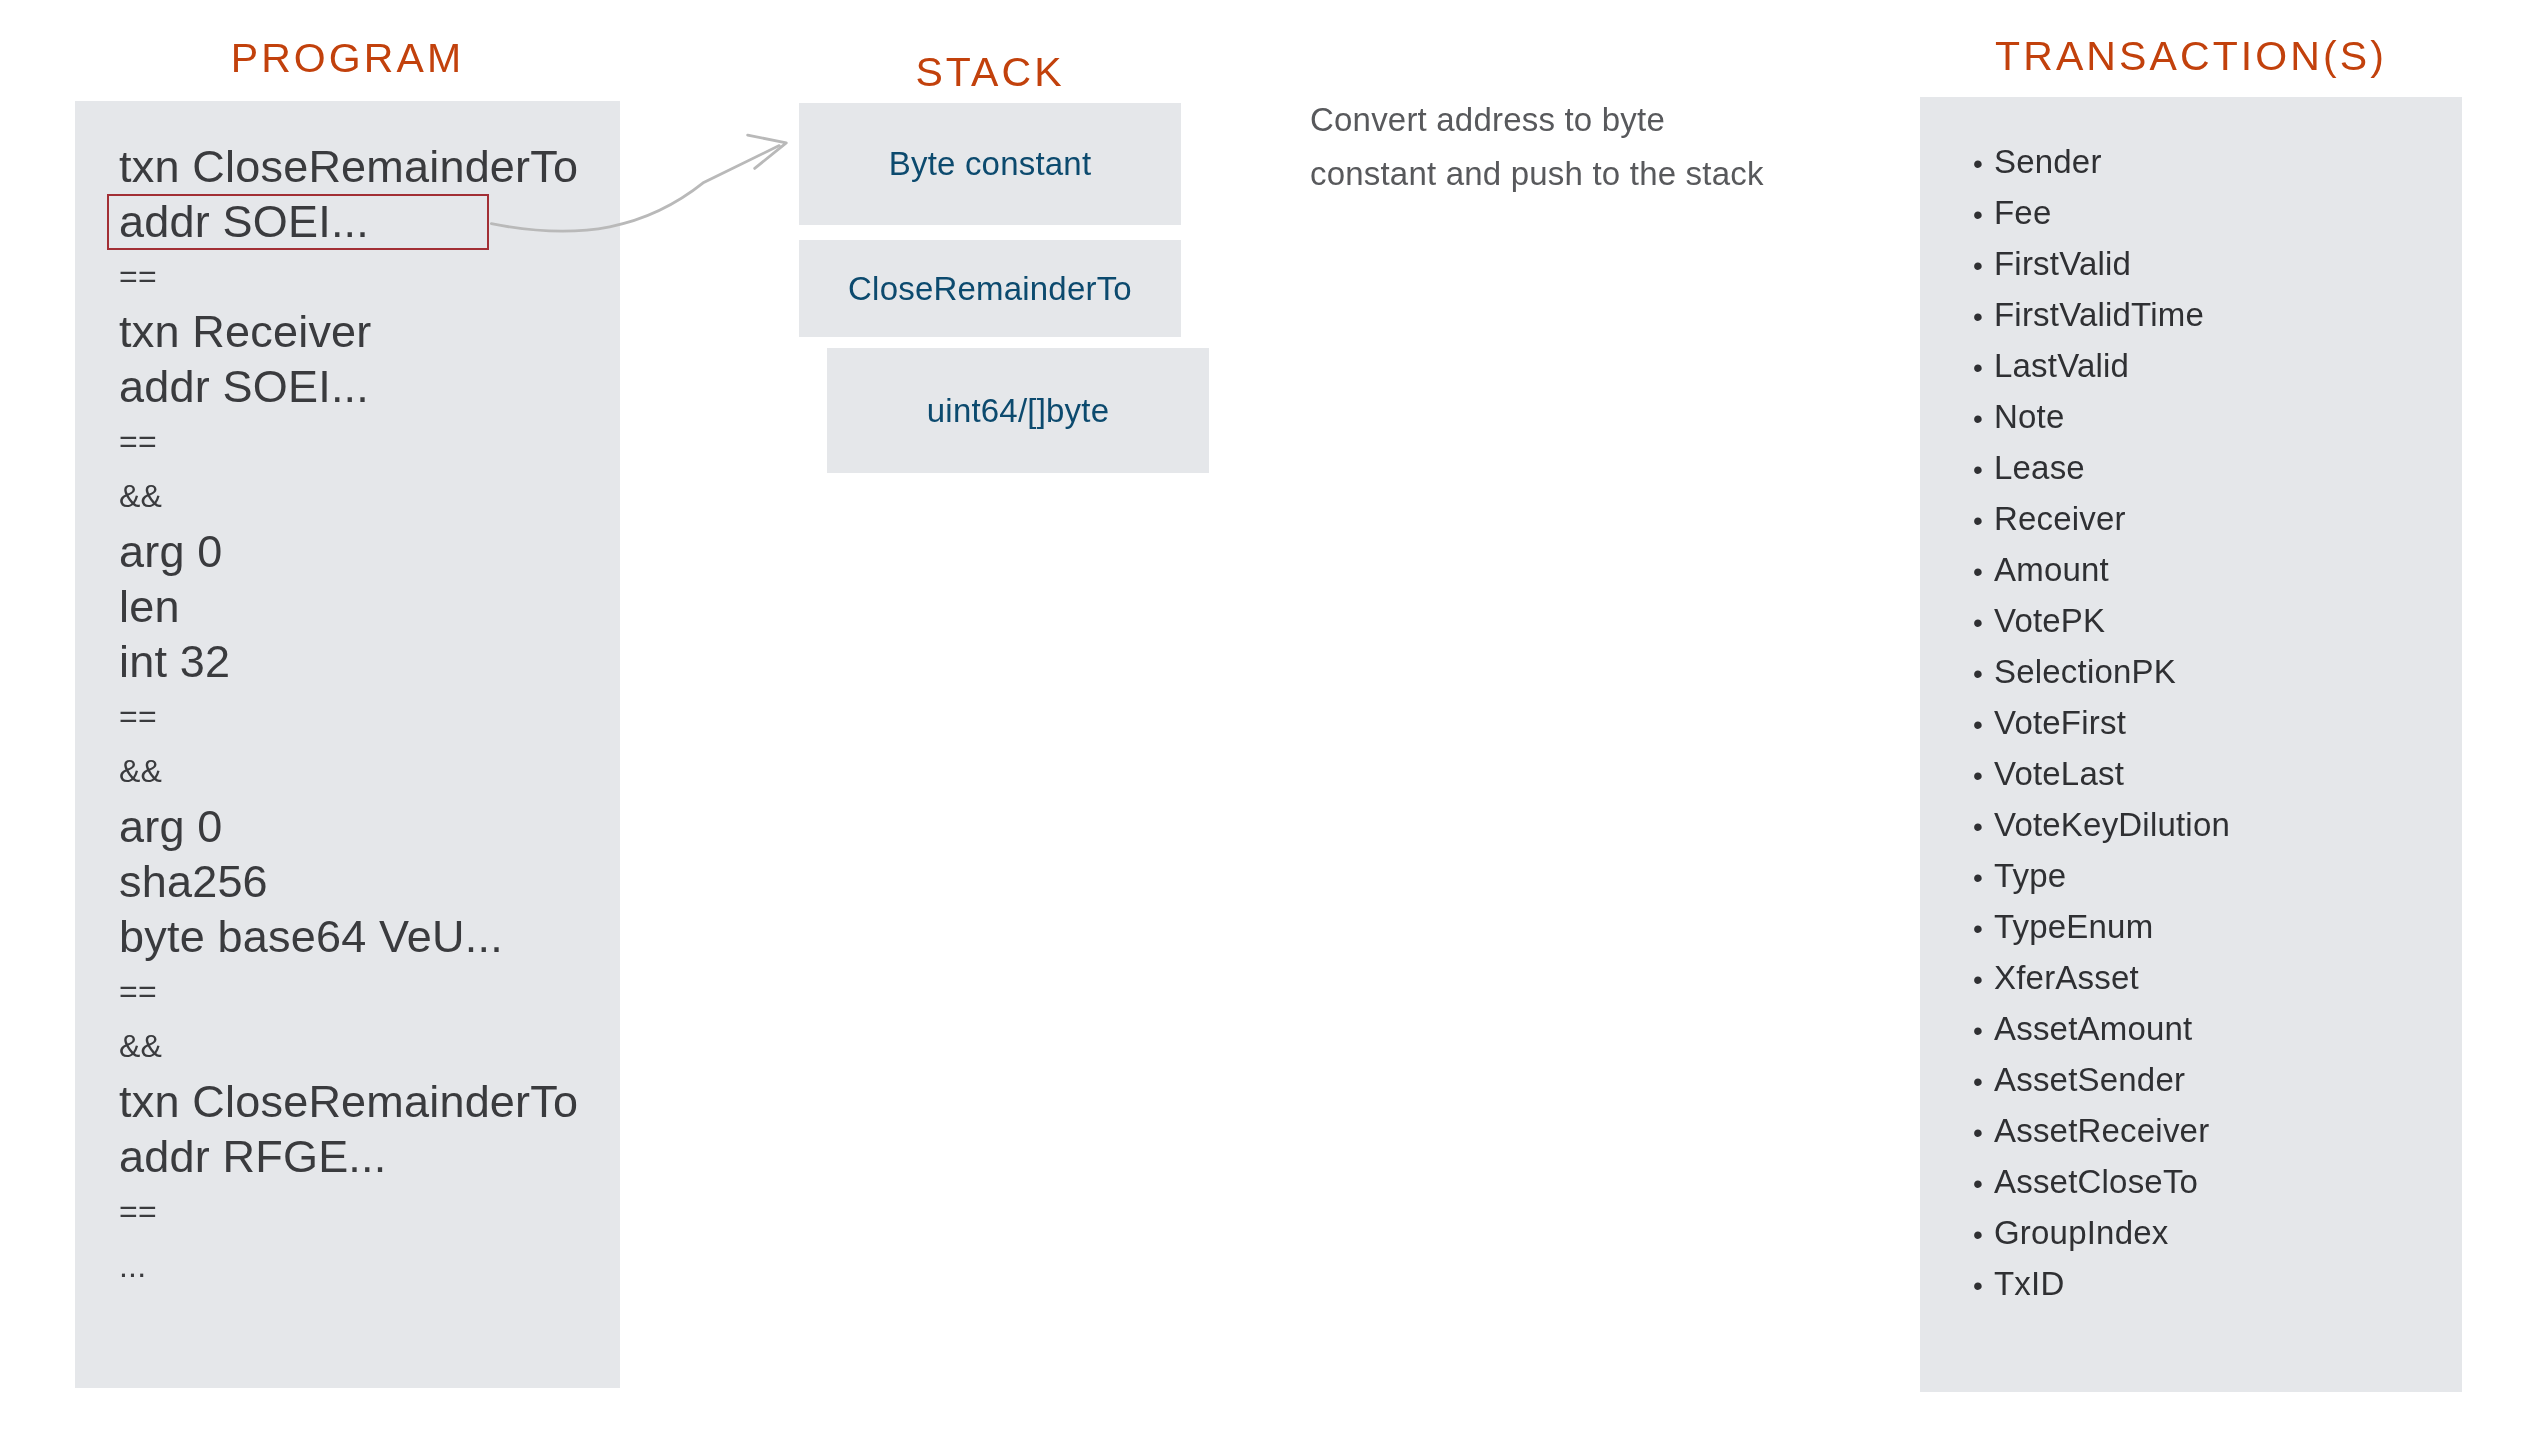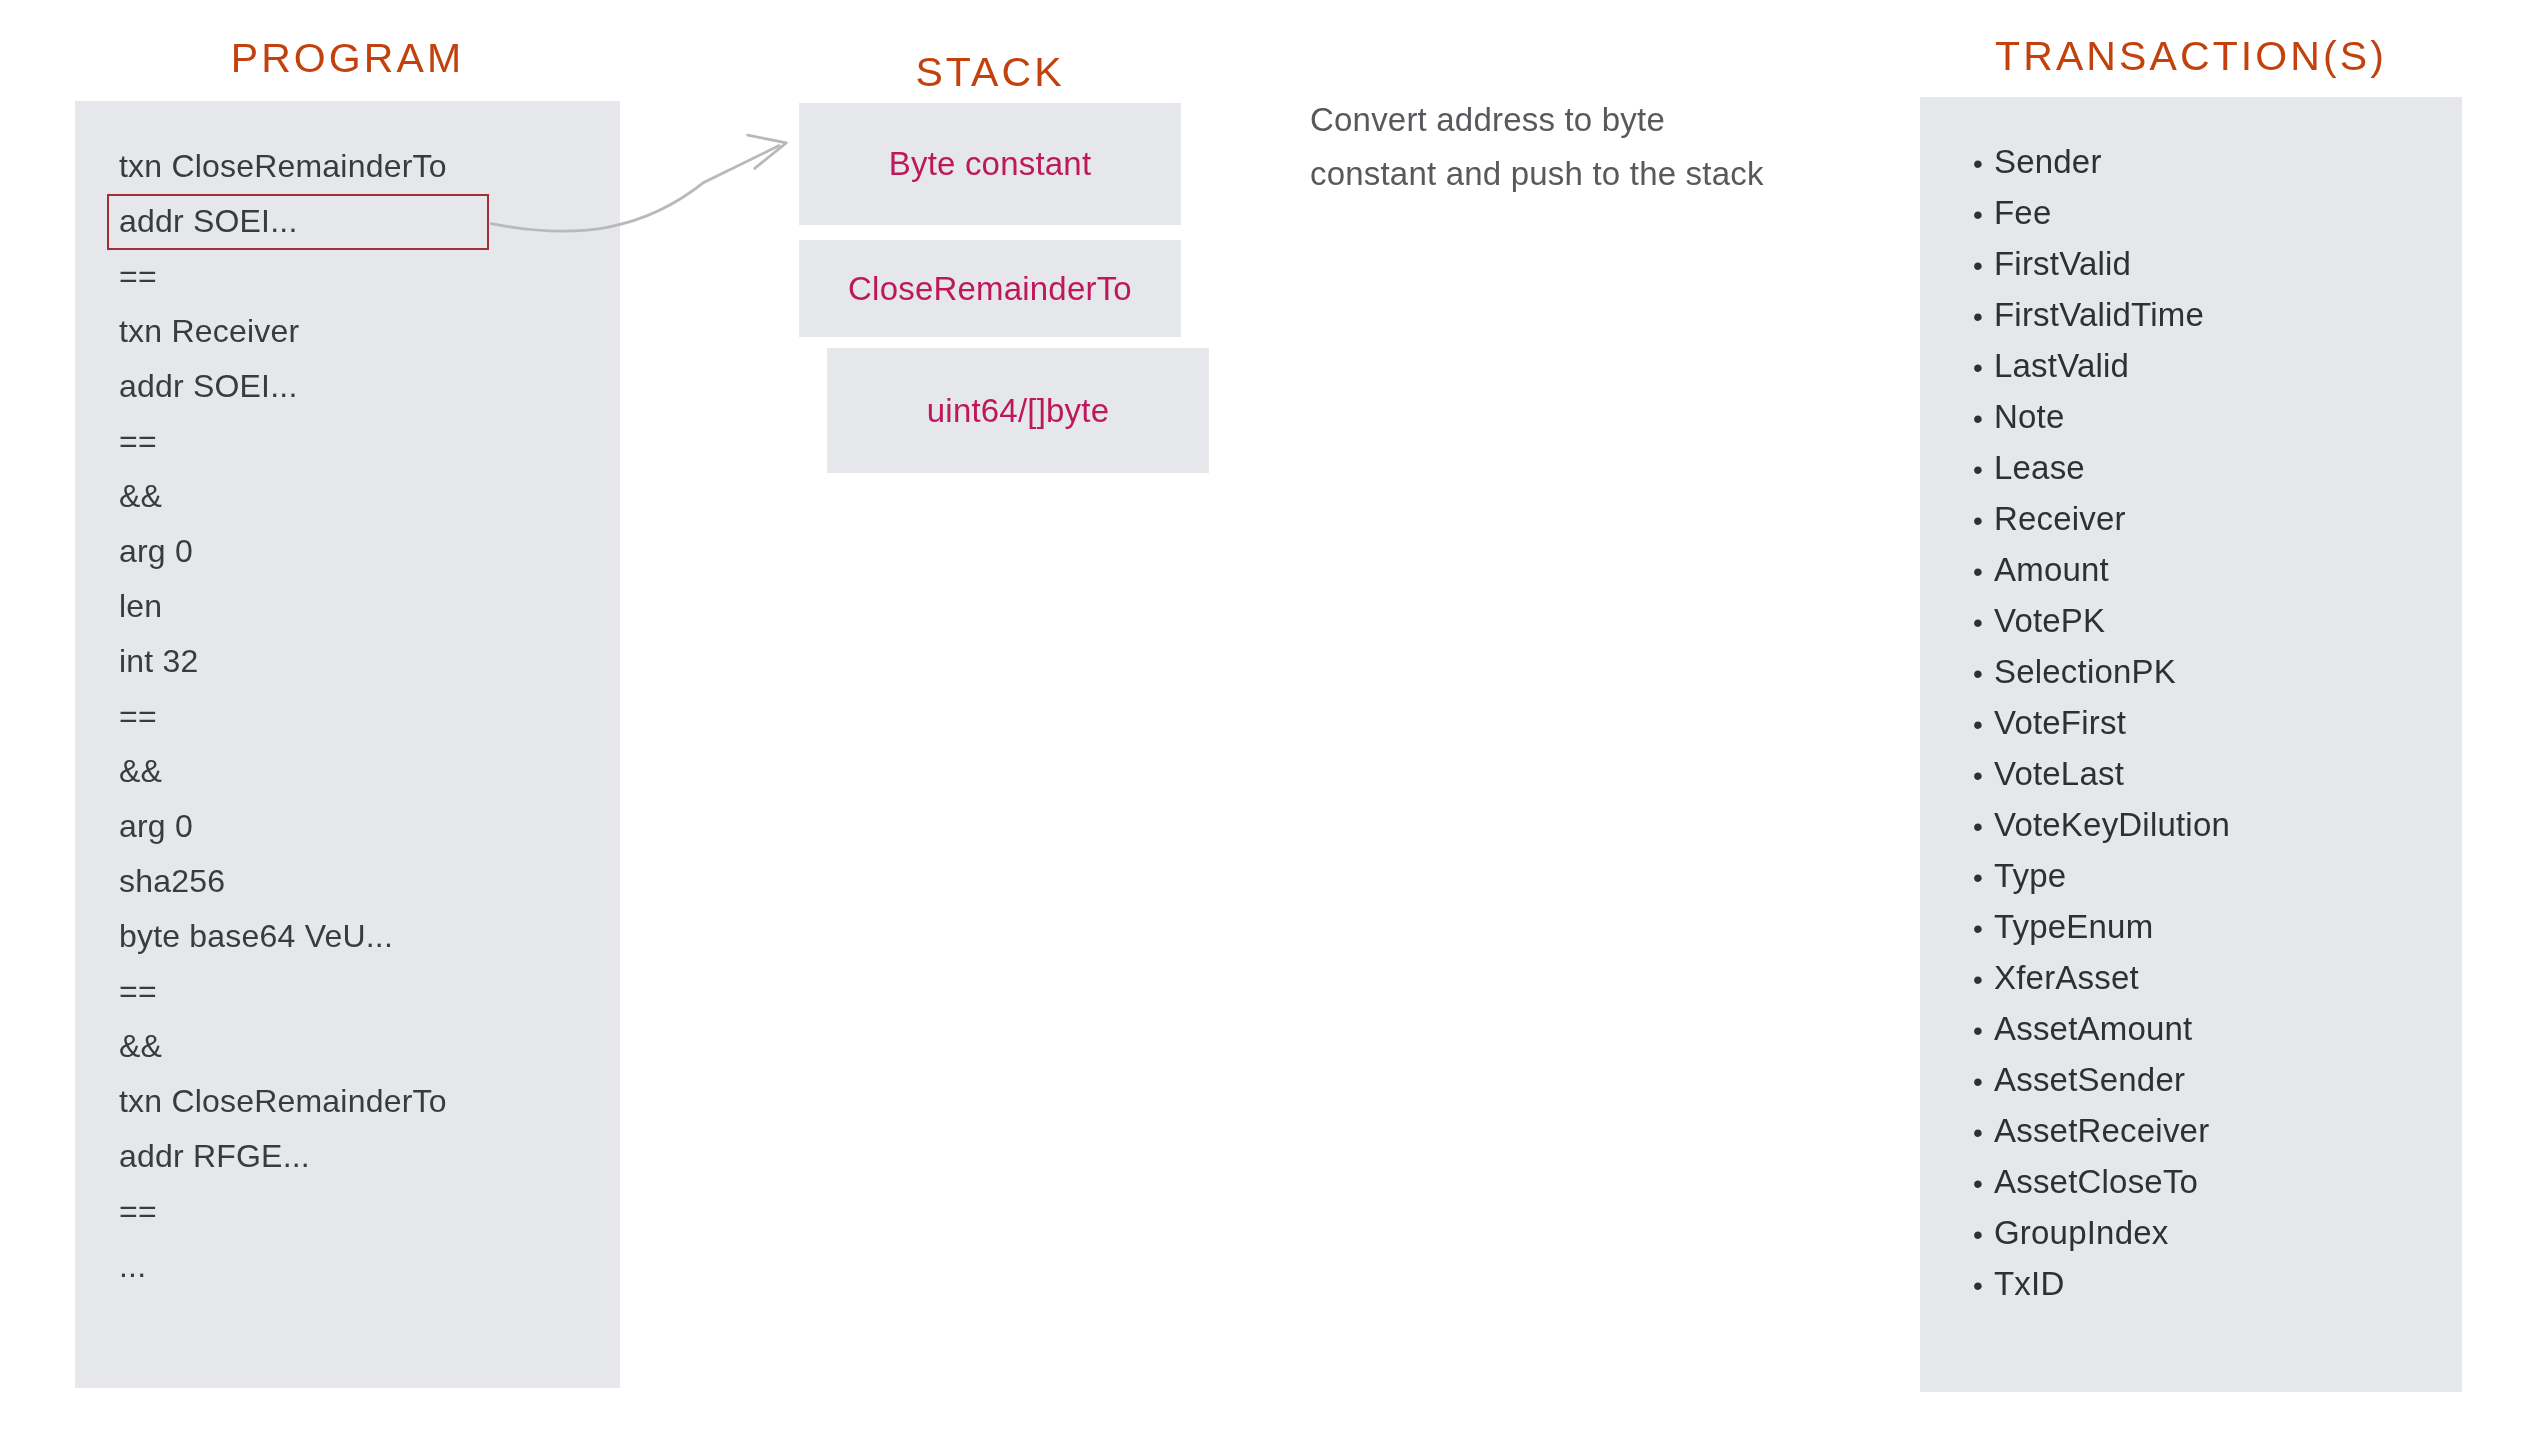--- a/index.html
+++ b/index.html
@@ -38,21 +38,21 @@
   
   .code-list{
     position:absolute;
     left:119px;
     top:139px;
     width:493px;
   }
   .code-line{
     height:55px;
     line-height:55px;
-    font-size:32px;
+    font-size:45px;
     color:#3a3b3e;
     white-space:nowrap;
     letter-spacing:0.2px;
   }
   .code-line.op{font-size:32px;}
 
   
   #highlight-box{
     position:absolute;
     left:107px;
@@ -75,21 +75,21 @@
   
   .stack-box{
     position:absolute;
     left:799px;
     width:382px;
     background:#e5e7ea;
     display:flex;
     align-items:center;
     justify-content:center;
     font-size:33px;
-    color:#be185d;
+    color:#0c4a6e;
     letter-spacing:0.2px;
   }
   #stack-box-0{top:103px;height:122px;}
   #stack-box-1{top:240px;height:97px;}
   #stack-box-2{top:348px;height:125px;margin-left:28px;}
 
   #stack-more{
     position:absolute;
     left:799px;top:495px;width:382px;
     text-align:center;

